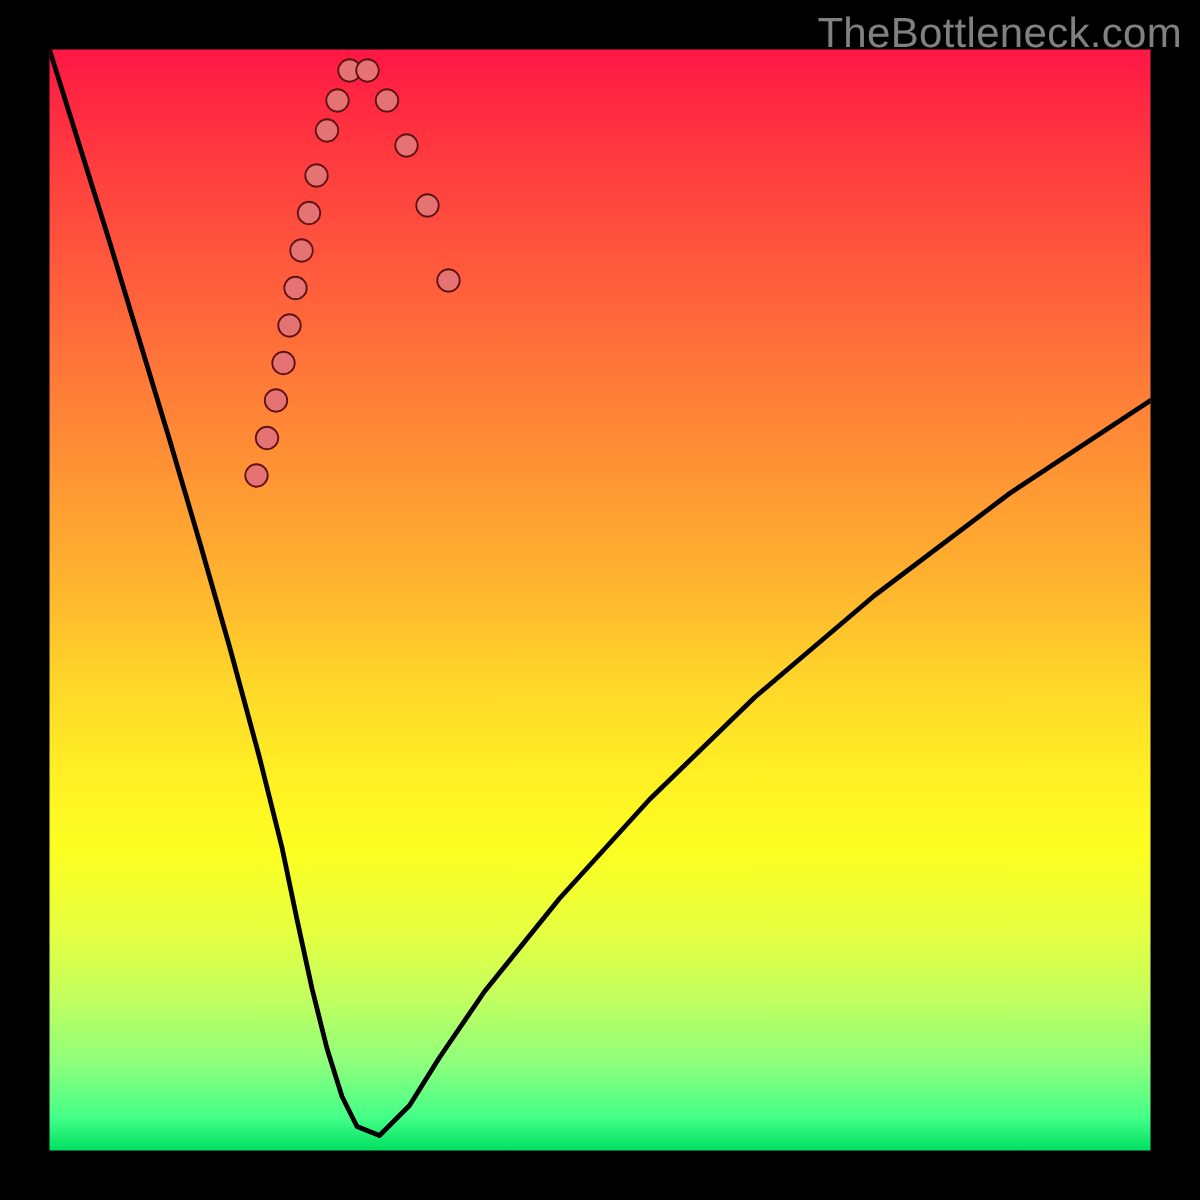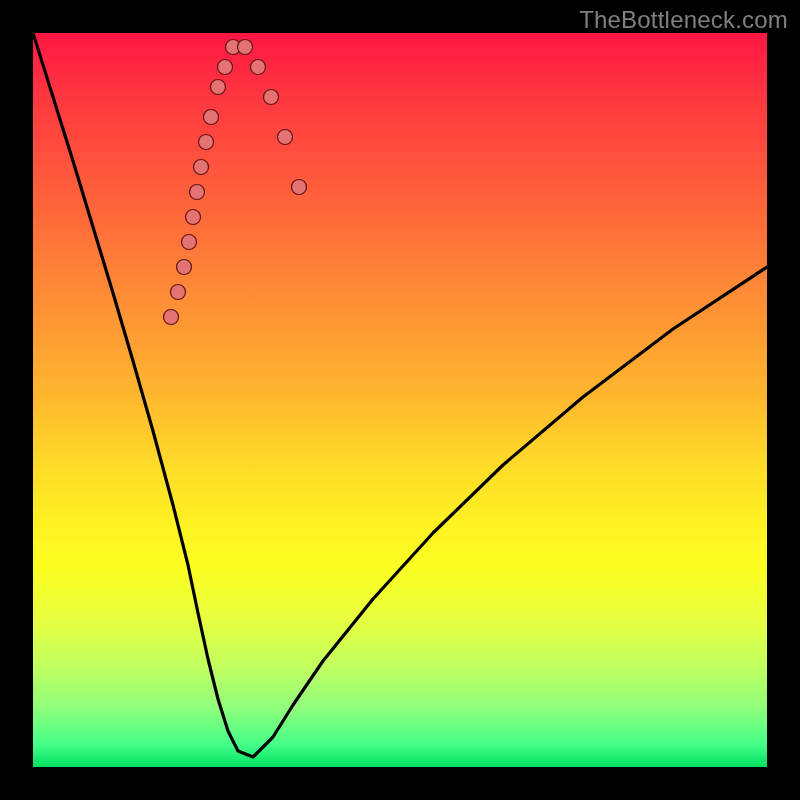--- a/index.html
+++ b/index.html
@@ -49,21 +49,21 @@
     left: 33px;
     width: 734px;
     height: 734px;
     pointer-events: none;
   }
   .watermark {
     position: absolute;
     top: 6px;
     right: 12px;
     color: #808080;
-    font-size: 24px;
+    font-size: 28px;
     font-weight: 500;
     letter-spacing: 0.2px;
   }
 </style>
 </head>
 <body>
 
 <div class="frame">
 
   <div class="plot-area"></div>

